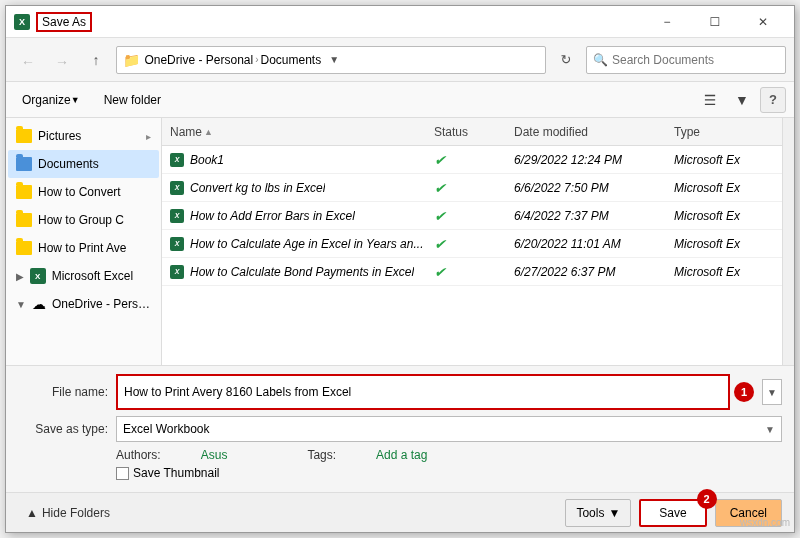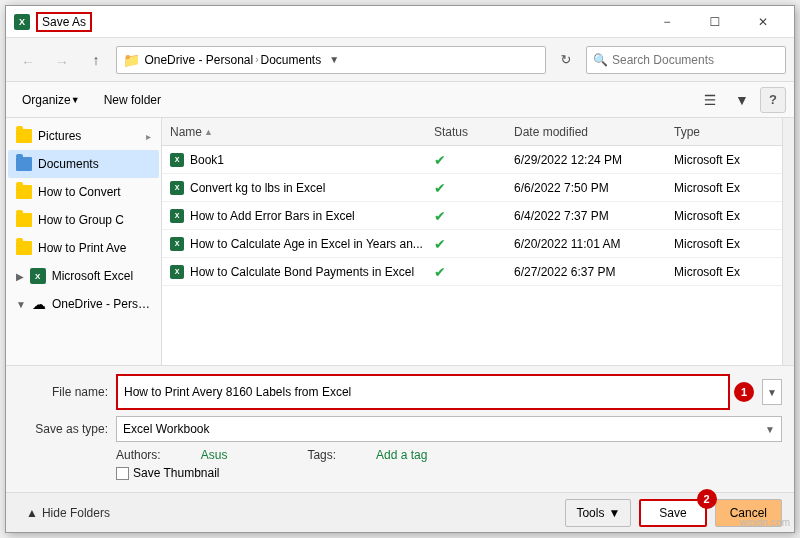--- a/index.html
+++ b/index.html
@@ -330,20 +330,21 @@
       border-bottom: 1px solid #f0f0f0;
       cursor: pointer;
     }
     .file-cell {
       font-size: 12px;
       color: #000;
       display: flex;
       align-items: flex-start;
       gap: 6px;
       overflow: hidden;
+      font-style: italic;
     }
     .file-cell-text {
       overflow: hidden;
       text-overflow: ellipsis;
       white-space: nowrap;
     }
     .status-icon {
       color: #28a745;
       font-size: 14px;
     }

